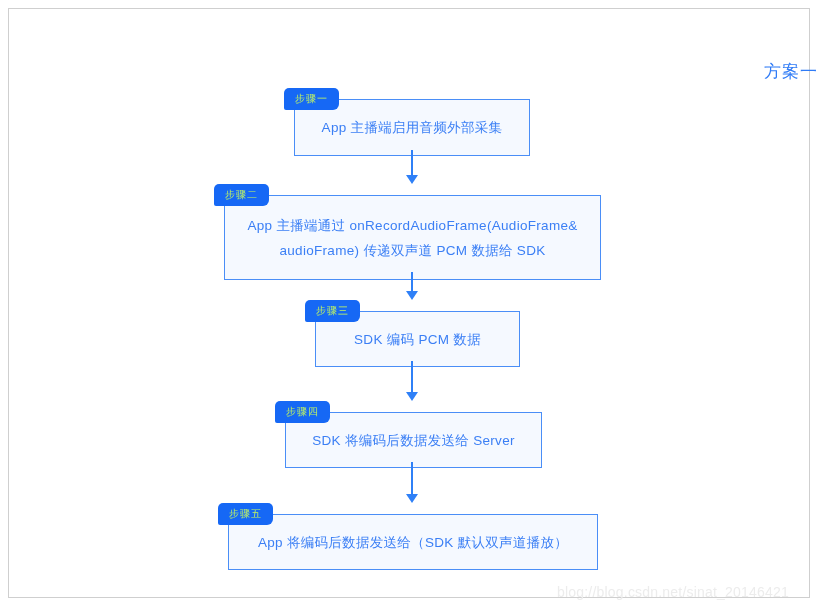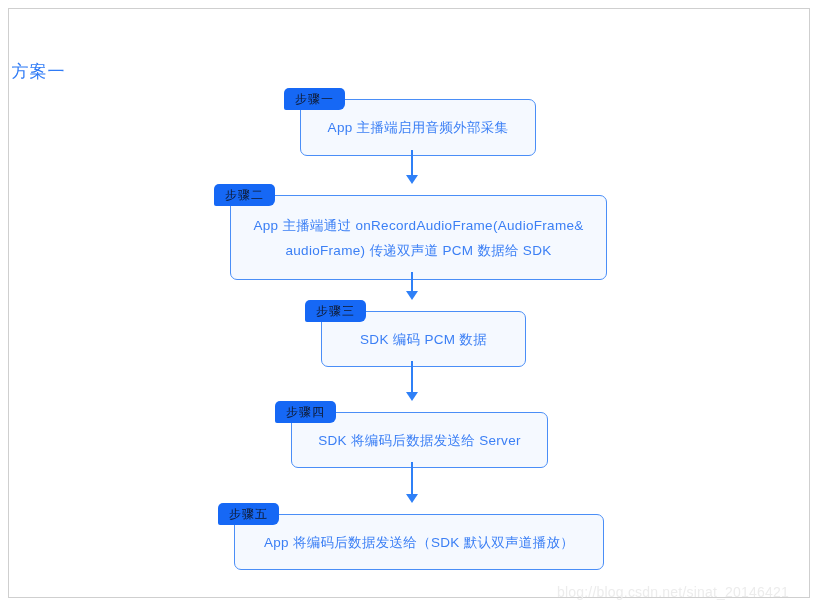--- a/index.html
+++ b/index.html
@@ -26,21 +26,21 @@
     box-sizing: border-box;
     background: #ffffff;
   }
 
   
   #diagram-title {
     position: absolute;
     left: 0;
     top: 36px;
     width: 100%;
-    text-align: left;
+    text-align: right;
     font-size: 17px;
     line-height: 24px;
     color: #2f7bf6;
     letter-spacing: 1px;
     white-space: pre;
   }
   
   #diagram-title .title-inner {
     display: inline-block;
     margin-left: 0px;
@@ -54,26 +54,26 @@
     width: 818px;
     height: 608px;
   }
 
   .step {
     position: absolute;
   }
 
   .step-box {
     position: absolute;
-    left: 6px;
+    left: 0;
     top: 11px;
     box-sizing: border-box;
     background: #f5f9ff;
     border: 1.5px solid #4a8ef7;
-    border-radius: 7px;
+    border-radius: 0;
     display: flex;
     align-items: center;
     justify-content: center;
     text-align: center;
   }
 
   .step-box-text {
     display: block;
     width: 100%;
     padding: 0 18px;
@@ -85,22 +85,22 @@
     white-space: pre-line;
   }
 
   .step-tab {
     position: absolute;
     left: -10px;
     top: 0;
     height: 22px;
     padding: 0 11px;
     background: #1668f5;
-    color: #0f172a;
-    font-size: 12px;
+    color: #bef264;
+    font-size: 10px;
     line-height: 22px;
     border-radius: 5px 5px 6px 2px;
     letter-spacing: 1px;
     white-space: pre;
     z-index: 3;
   }
 
   
   .arrow {
     position: absolute;

